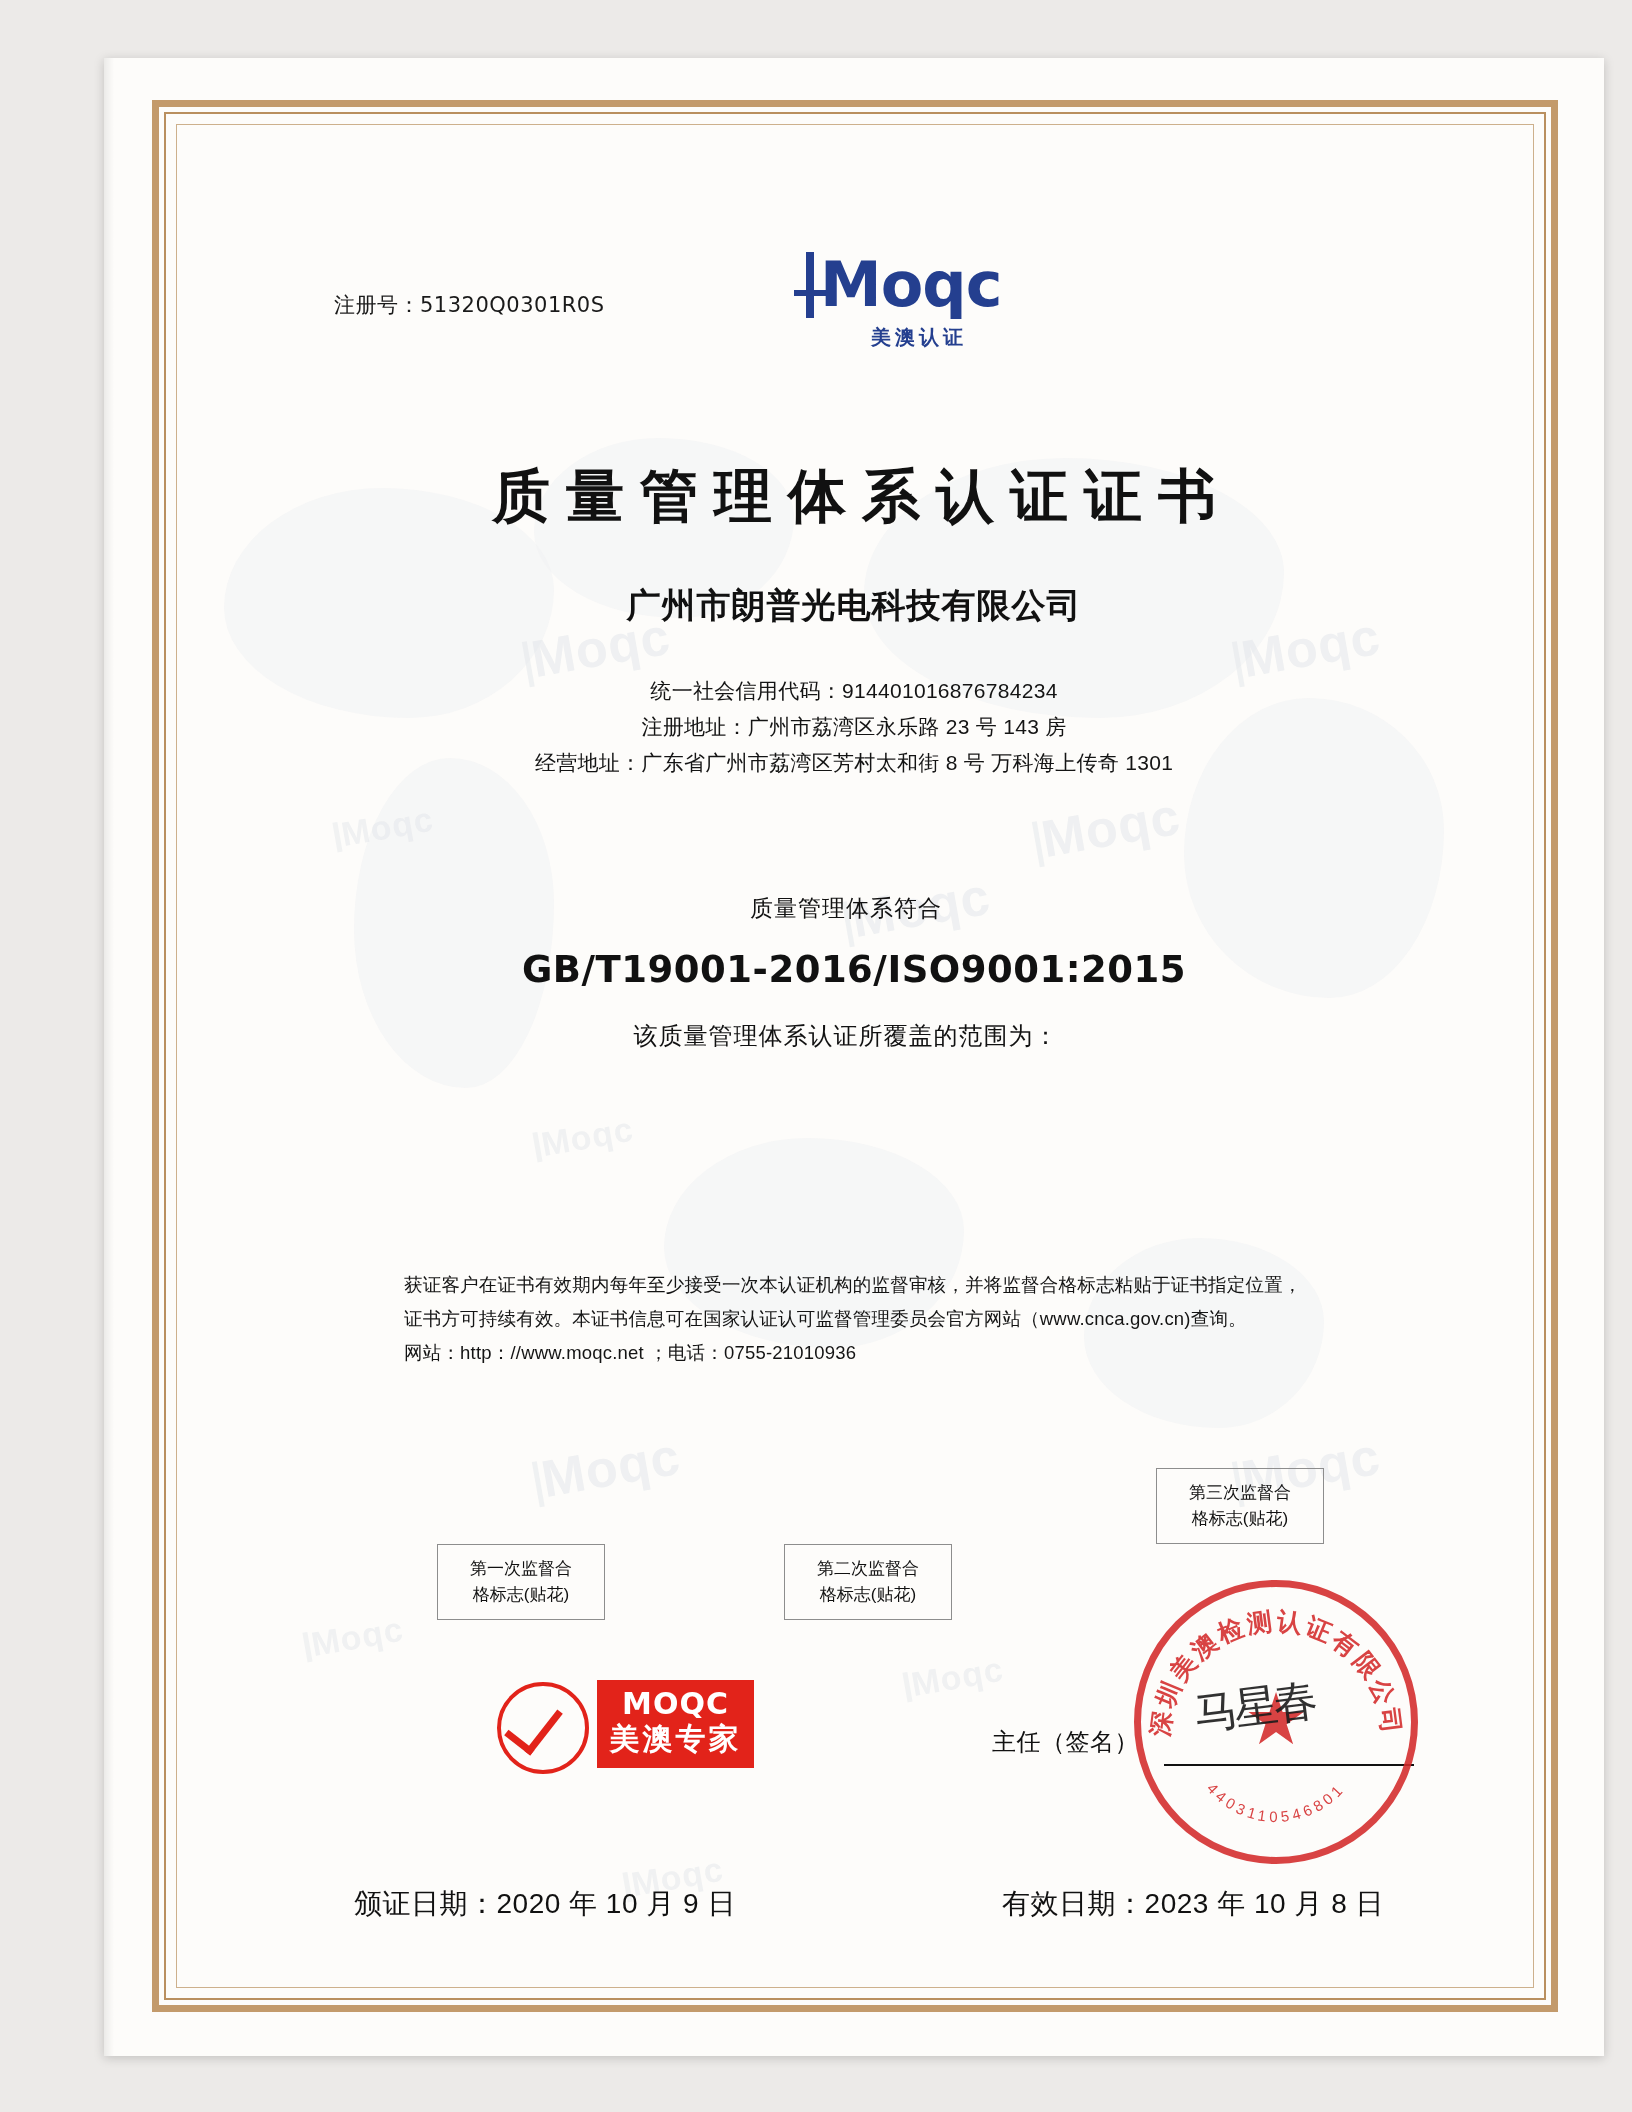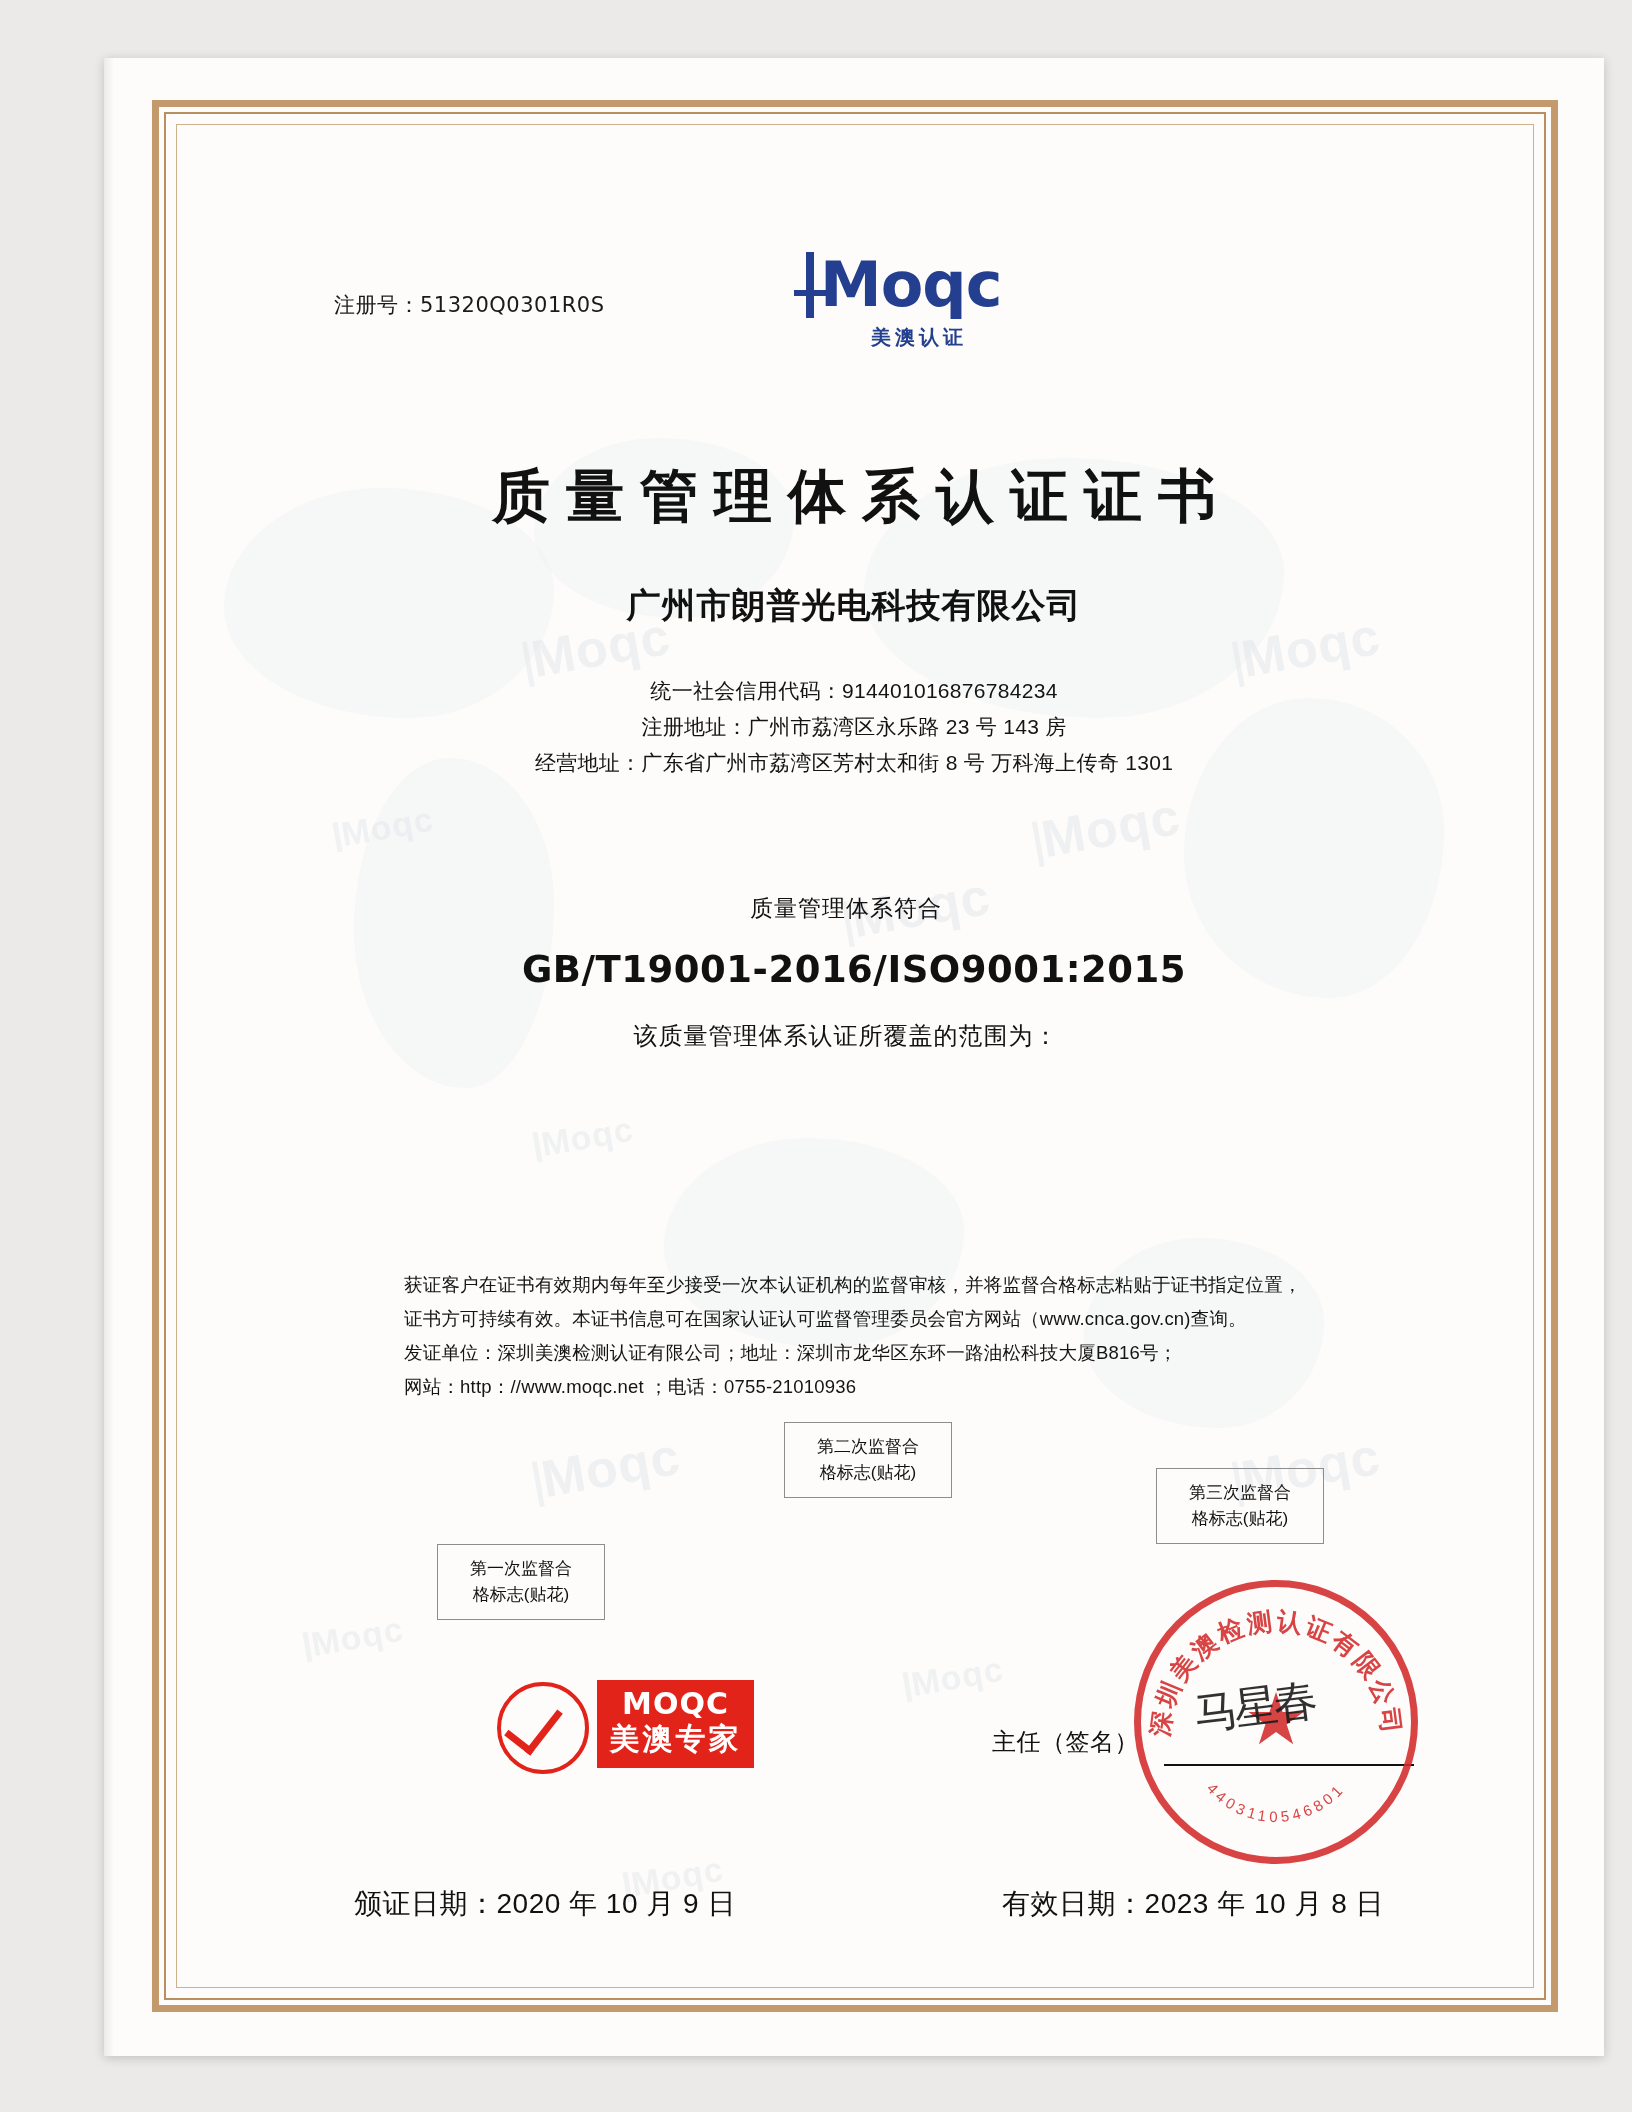--- a/index.html
+++ b/index.html
@@ -264,21 +264,21 @@
     height: 76px;
     border: 1px solid #8d8d8d;
     font-size: 17px;
     line-height: 26px;
     text-align: center;
     color: #111;
     padding-top: 11px;
     box-sizing: border-box;
   }
   .sup1 { left: 333px; top: 1486px; }
-  .sup2 { left: 680px; top: 1364px; }
+  .sup2 { left: 680px; top: 1486px; }
   .sup3 { left: 1052px; top: 1410px; }
 
   
   .badge {
     position: absolute;
     left: 385px;
     top: 1622px;
     width: 265px;
     height: 88px;
   }
@@ -462,21 +462,20 @@
         <div>经营地址：广东省广州市荔湾区芳村太和街 8 号 万科海上传奇 1301</div>
       </div>
 
       <div class="conform">质量管理体系符合</div>
       <div class="standard">GB/T19001-2016/ISO9001:2015</div>
       <div class="scope-label">该质量管理体系认证所覆盖的范围为：</div>
 
       <div class="notes">
         <p class="ind">获证客户在证书有效期内每年至少接受一次本认证机构的监督审核，并将监督合格标志粘贴于证书指定位置，</p>
         <p>证书方可持续有效。本证书信息可在国家认证认可监督管理委员会官方网站（www.cnca.gov.cn)查询。</p>
-        <p>发证单位：深圳美澳检测认证有限公司；地址：深圳市龙华区东环一路油松科技大厦B816号；</p>
         <p>网站：http：//www.moqc.net ；电话：0755-21010936</p>
       </div>
 
       <div class="sup-box sup1">
         <div>第一次监督合</div>
         <div>格标志(贴花)</div>
       </div>
       <div class="sup-box sup2">
         <div>第二次监督合</div>
         <div>格标志(贴花)</div>

